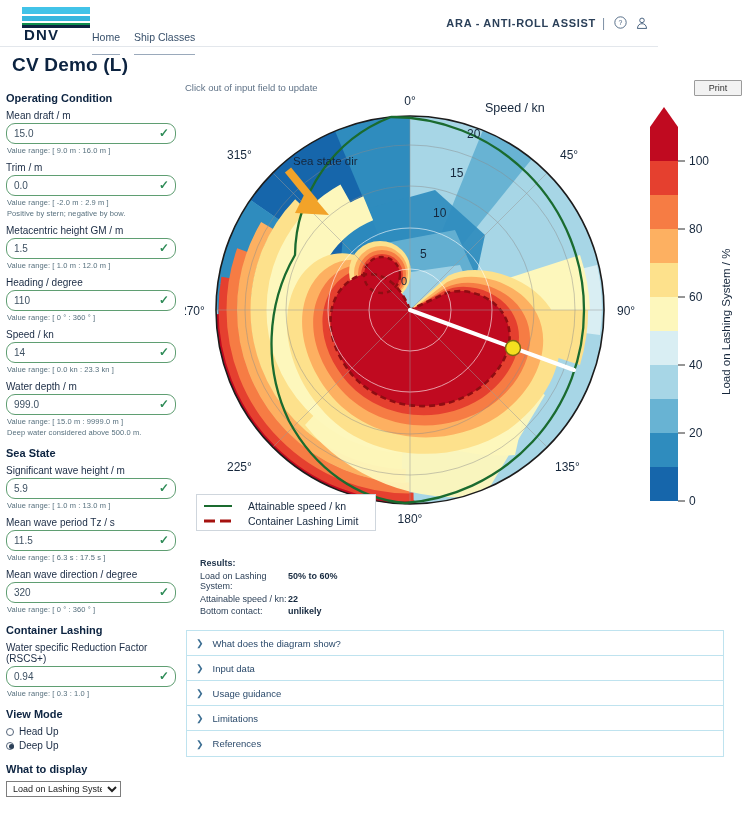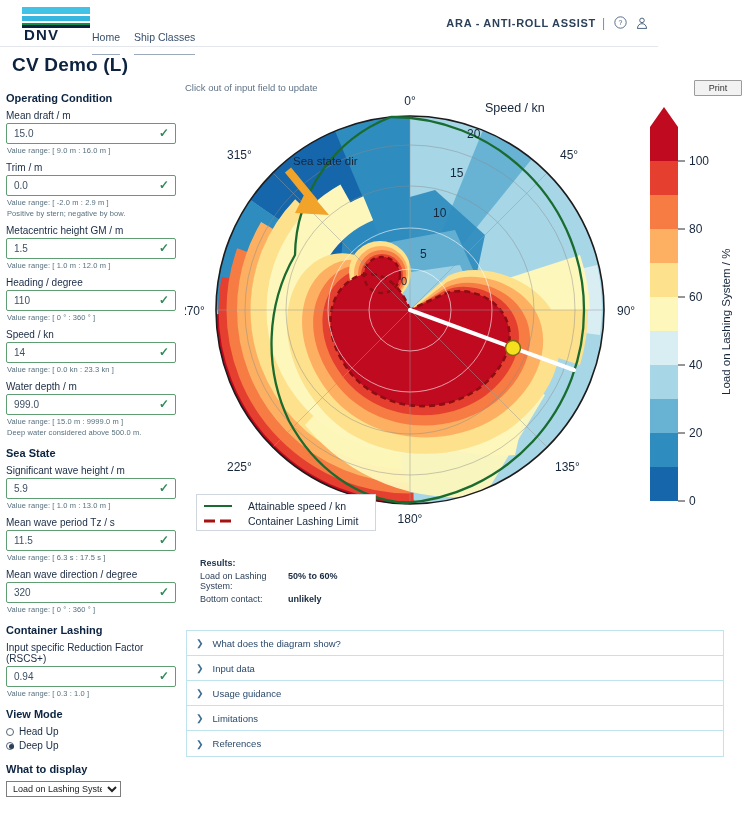--- a/index.html
+++ b/index.html
@@ -69,21 +69,21 @@
     padding:0 8px 0 6px;
   }
   .sec-head{
     font-size:11px; font-weight:700; color:#0c2340;
     margin:4px 0 6px 0;
   }
   .fld-label{ font-size:10px; color:#1a2b44; margin:0 0 2px 0; }
   .fld-wrap{ position:relative; width:170px; height:21px; }
   .fld-input{
     width:170px; height:21px;
-    border:1px solid #5f9e72; border-radius:2px;
+    border:1px solid #5f9e72; border-radius:9px;
     background:#ffffff;
     font-size:10px; color:#3e5163;
     padding:0 22px 0 7px;
     font-family:"Liberation Sans", sans-serif;
     outline:none;
   }
   .check{
     position:absolute; right:7px; top:3px;
     color:#2e8b57; font-size:12px; font-weight:700; line-height:14px;
   }
@@ -275,21 +275,21 @@
     <div class="fld-wrap">
       <input class="fld-input" value="320" style="">
       <span class="check">✓</span>
     </div>
     <div class="hintline">Value range: [ 0 ° : 360 ° ]</div>
   </div>
 
   <div class="sec-head" style="margin-top:10px;">Container Lashing</div>
 
   <div>
-    <div class="fld-label">Input specific Reduction Factor (RSCS+)</div>
+    <div class="fld-label">Water specific Reduction Factor (RSCS+)</div>
     <div class="fld-wrap">
       <input class="fld-input" value="0.94" style="">
       <span class="check">✓</span>
     </div>
     <div class="hintline">Value range: [ 0.3 : 1.0 ]</div>
   </div>
 
   <div class="sec-head" style="margin-top:10px;">View Mode</div>
 
   <div class="radio-row">
@@ -508,20 +508,24 @@
   </div>
 </div>
 
 <div id="results">
   <div class="res-title">Results:</div>
   <div class="res-row">
     <span class="res-k">Load on Lashing System:</span>
     <span class="res-v">50% to 60%</span>
   </div>
   <div class="res-row">
+    <span class="res-k">Attainable speed / kn:</span>
+    <span class="res-v">22</span>
+  </div>
+  <div class="res-row">
     <span class="res-k">Bottom contact:</span>
     <span class="res-v">unlikely</span>
   </div>
 </div>
 
 <div id="accordion">
   <div class="acc-item">
     <span class="chev">❯</span>
     <span>What does the diagram show?</span>
   </div>

